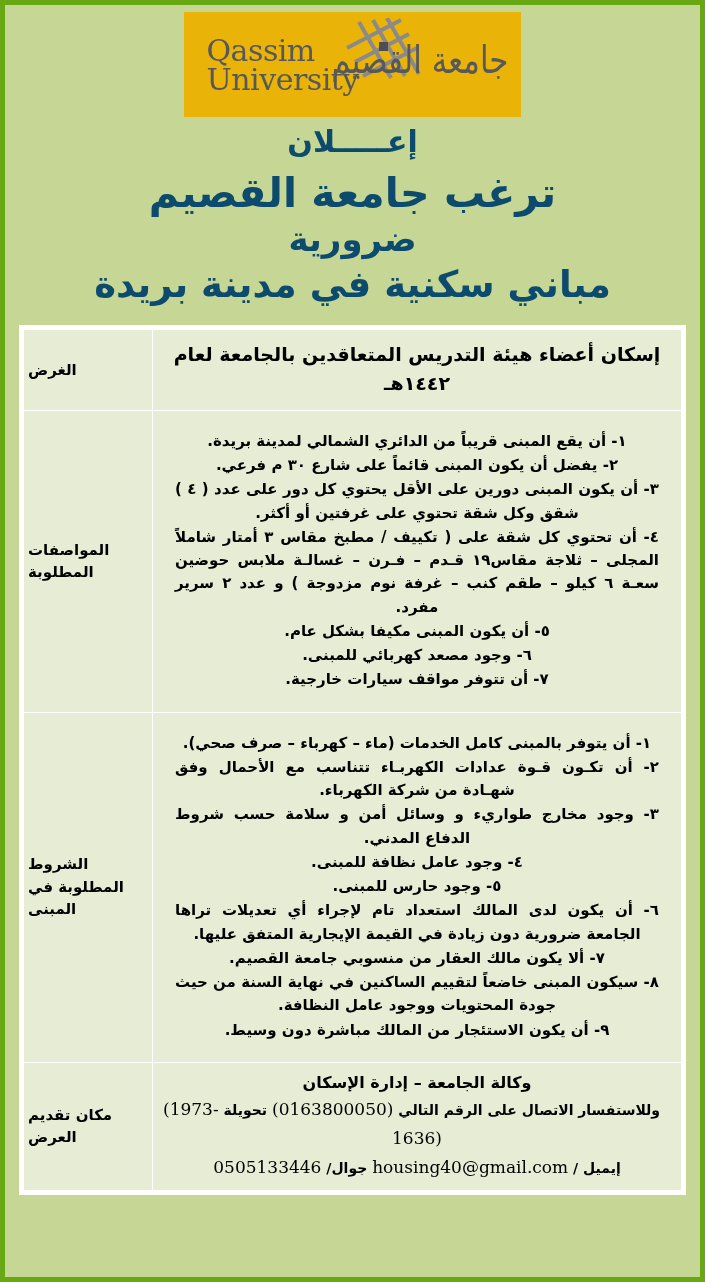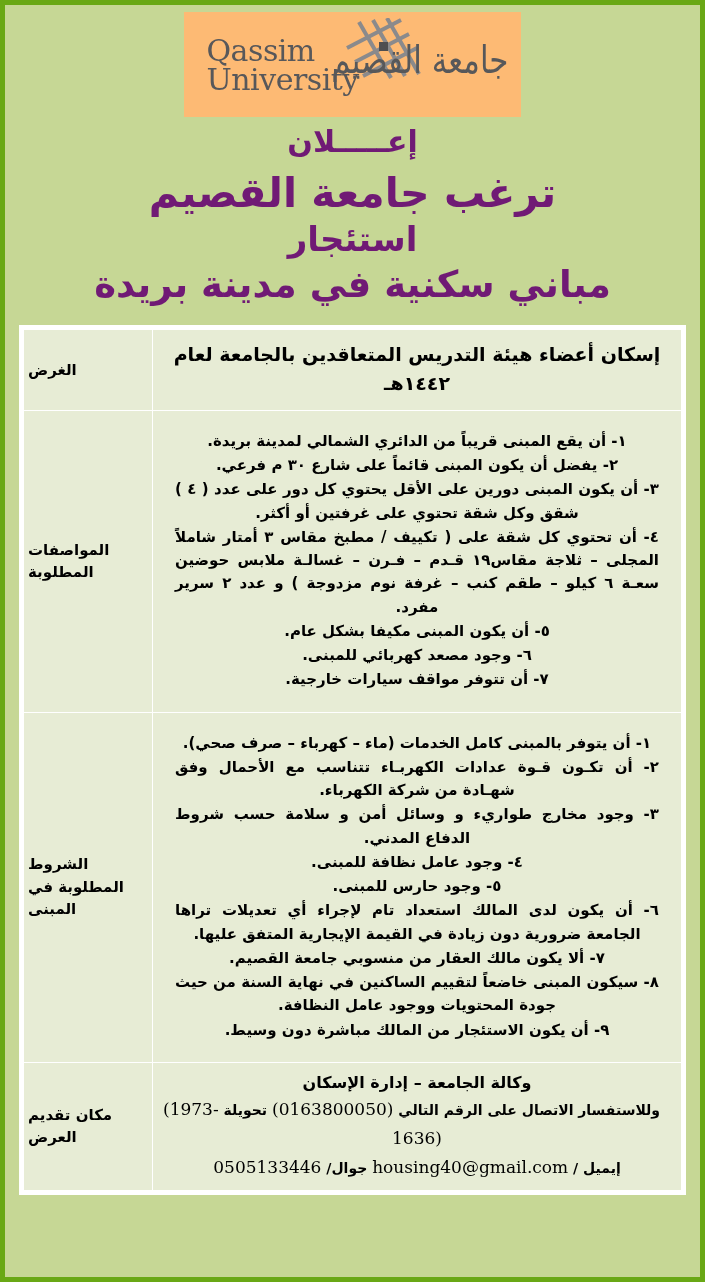--- a/index.html
+++ b/index.html
@@ -20,21 +20,21 @@
     border: 5px solid #69a815;
     overflow: hidden;
     direction: rtl;
   }
 
   
   .logo-wrap {
     margin: 7px auto 0 auto;
     width: 337px;
     height: 105px;
-    background: #fdba74;
+    background: #eab308;
     display: flex;
     align-items: center;
     justify-content: center;
     position: relative;
     direction: ltr;
   }
   .logo-inner {
     position: relative;
     width: 320px;
     height: 98px;
@@ -66,21 +66,21 @@
     color: #57585a;
     direction: rtl;
     transform: scaleY(1.22);
     transform-origin: right center;
     white-space: nowrap;
   }
 
   
   .headline {
     text-align: center;
-    color: #701a75;
+    color: #0c4a6e;
     direction: rtl;
   }
   .h-ealan {
     font-size: 30px;
     font-weight: bold;
     margin-top: 7px;
     letter-spacing: 1px;
   }
   .h-main1 {
     font-size: 41px;
@@ -211,21 +211,21 @@
         </g>
         <rect x="40" y="24" width="9" height="9" fill="#4e4e50"></rect>
       </svg>
       <div class="logo-ar">جامعة القصيم</div>
     </div>
   </div>
 
   <div class="headline">
     <div class="h-ealan">إعـــــلان</div>
     <div class="h-main1">ترغب جامعة القصيم</div>
-    <div class="h-main2">استئجار</div>
+    <div class="h-main2">ضرورية</div>
     <div class="h-main3">مباني سكنية في مدينة بريدة</div>
   </div>
 
   <div class="table-outer">
     <table class="adtable">
       <tbody>
 
         <tr>
           <td class="body-cell">
             <div class="purpose-text">إسكان أعضاء هيئة التدريس المتعاقدين بالجامعة لعام ١٤٤٢هـ</div>

